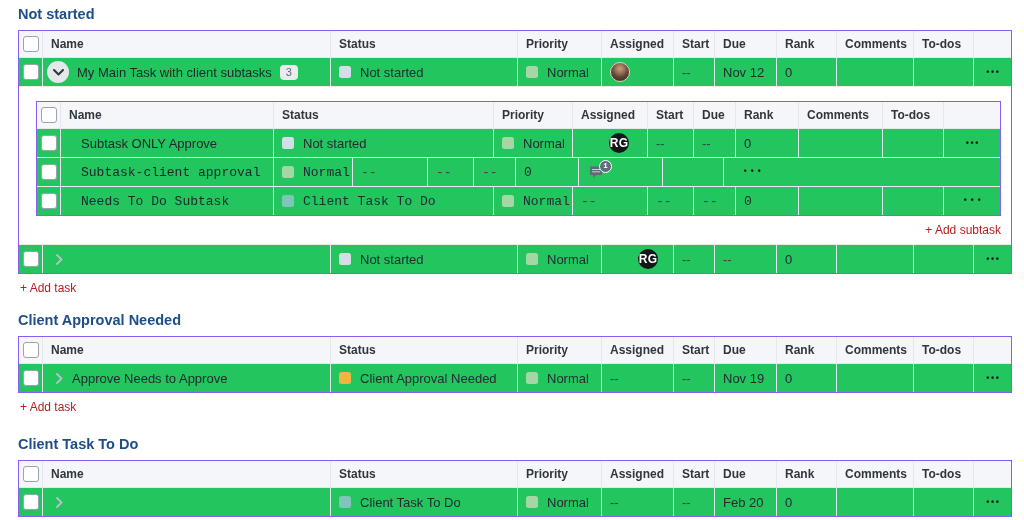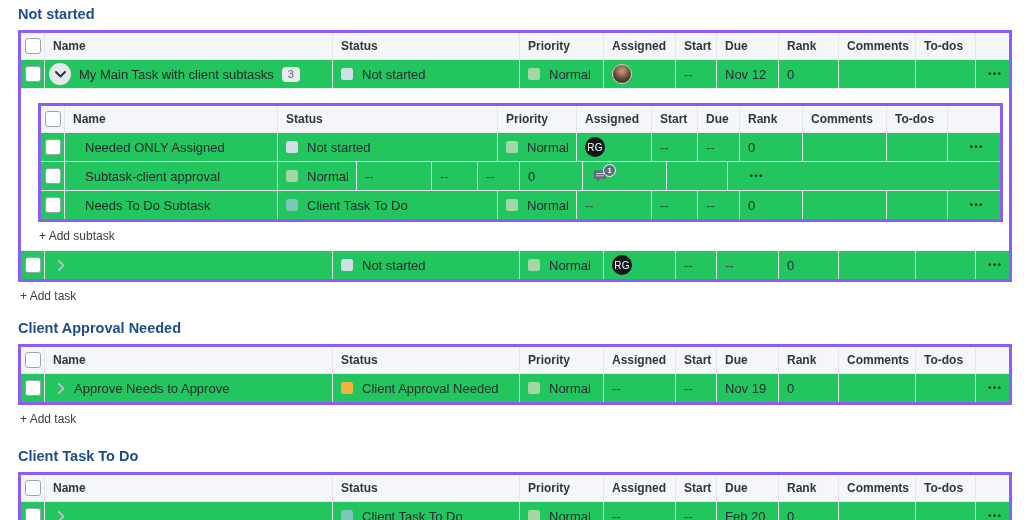--- a/index.html
+++ b/index.html
@@ -7,26 +7,26 @@
     width:1024px;height:520px;overflow:hidden;background:#ffffff;
     font-family:"Liberation Sans",sans-serif;color:#242b33;
     -webkit-font-smoothing:antialiased;
   }
   .page{padding:6px 12px 7px 18px;}
   .sec{margin:0;}
   .sec-title{font-size:14.5px;font-weight:bold;color:#1d4e89;margin:0 0 7px 0;line-height:17px;}
   .sec + .sec .sec-title{margin-top:16px;}
   .sec.last .sec-title{margin-top:21px;}
 
-  .tbl{border:3px solid #8b5cf6;background:#fff;width:994px;box-sizing:border-box;}
+  .tbl{border:1px solid #8b5cf6;background:#fff;width:994px;box-sizing:border-box;text-align:right;}
   .sub-tbl{width:965px;}
   .tr{display:flex;}
   .thead{background:#f4f6f9;height:26px;border-bottom:1px solid #e4e8ec;}
   .body-row{height:28px;background:#22c55e;}
-  .body-row + .body-row{border-top:1px solid #e8ebef;}
+  .body-row + .body-row{border-top:1px solid #e8ebef;font-family:Liberation Mono, monospace;}
   .td{box-sizing:border-box;border-right:1px solid #e4e8ec;display:flex;align-items:center;
       padding:0 8px;font-size:13px;overflow:hidden;white-space:nowrap;flex:none;}
   .td:last-child{border-right:none;}
   .th{font-size:12px;font-weight:bold;color:#2f363d;}
 
   
   .m-cb{width:24px;justify-content:center;padding:0;}
   .m-name{width:288px;}
   .m-status{width:187px;}
   .m-priority{width:84px;}
@@ -58,26 +58,26 @@
 
   .checkbox{width:14px;height:14px;border:1px solid #99a4af;border-radius:3px;background:#fff;display:inline-block;}
   .chev-circle{width:22px;height:22px;border-radius:50%;background:#e5e8eb;display:flex;
     align-items:center;justify-content:center;margin:0 8px 0 4px;flex:none;}
   .chev-plain{display:flex;align-items:center;margin:0 9px 0 5px;flex:none;}
   .task-name{color:#1f262d;}
   .count-badge{background:#e9ebee;color:#5f6b76;font-size:11px;border-radius:4px;
     padding:2px 6px;margin-left:8px;line-height:11px;}
   .sq{width:12px;height:12px;border-radius:2.5px;margin-right:9px;flex:none;}
   .avatar{width:20px;height:20px;border-radius:50%;flex:none;}
-  .avatar-rg{background:#141719;color:#fff;font-size:10px;font-weight:normal;display:flex;
-    align-items:center;justify-content:center;letter-spacing:.2px;}
+  .avatar-rg{background:#141719;color:#fff;font-size:12px;font-weight:bold;display:flex;
+    align-items:center;justify-content:center;letter-spacing:.2px;margin-left:28px;}
   .avatar-photo{background:radial-gradient(circle at 50% 32%, #c99d7e 0%, #a0775a 26%, #5d4536 55%, #30241d 100%);
     border:1px solid #d9cfc6;box-sizing:border-box;}
   .dots{font-size:9px;letter-spacing:1.6px;color:#15171a;font-weight:bold;line-height:9px;padding-left:2px;}
-  .add-link{font-size:12px;color:#404040;margin:7px 0 0 2px;line-height:15px;cursor:pointer;}
+  .add-link{font-size:12px;color:#b91c1c;margin:7px 0 0 2px;line-height:15px;cursor:pointer;}
   .add-sub{margin:7px 0 0 1px;}
   .comment-wrap{position:relative;display:inline-flex;margin-left:2px;}
   .comment-badge{position:absolute;top:-5px;right:-7px;width:11px;height:11px;border-radius:50%;
     background:#5f6e7e;border:1.5px solid #fff;color:#fff;font-size:7.5px;font-weight:bold;
     display:flex;align-items:center;justify-content:center;line-height:1;}
   .dash{color:#39424b;}
 </style>
 </head>
 <body>
 
@@ -154,21 +154,21 @@
             <div class="td s-comments th">Comments</div>
             <div class="td s-todos th">To-dos</div>
             <div class="td s-actions th"></div>
           </div>
 
           <div class="tr body-row">
             <div class="td s-cb">
                 <span class="checkbox"></span>
               </div>
             <div class="td s-name indent">
-                <span class="task-name">Needed ONLY Assigned</span>
+                <span class="task-name">Subtask ONLY Approve</span>
               </div>
             <div class="td s-status">
               <span class="sq" style="background: rgb(212, 222, 232);"></span>
               <span>Not started</span>
             </div>
             <div class="td s-priority">
               <span class="sq" style="background: rgb(165, 214, 166);"></span>
               <span>Normal</span>
             </div>
             <div class="td s-assigned">

